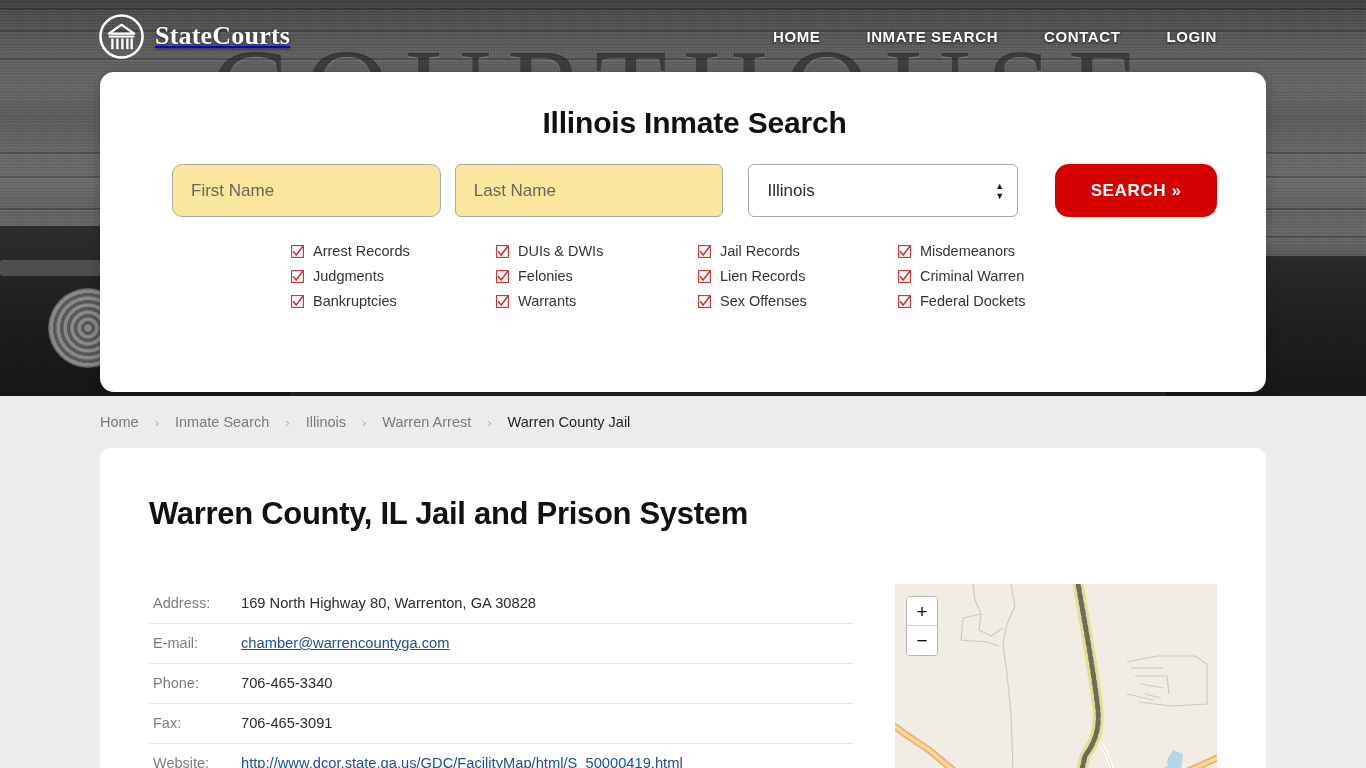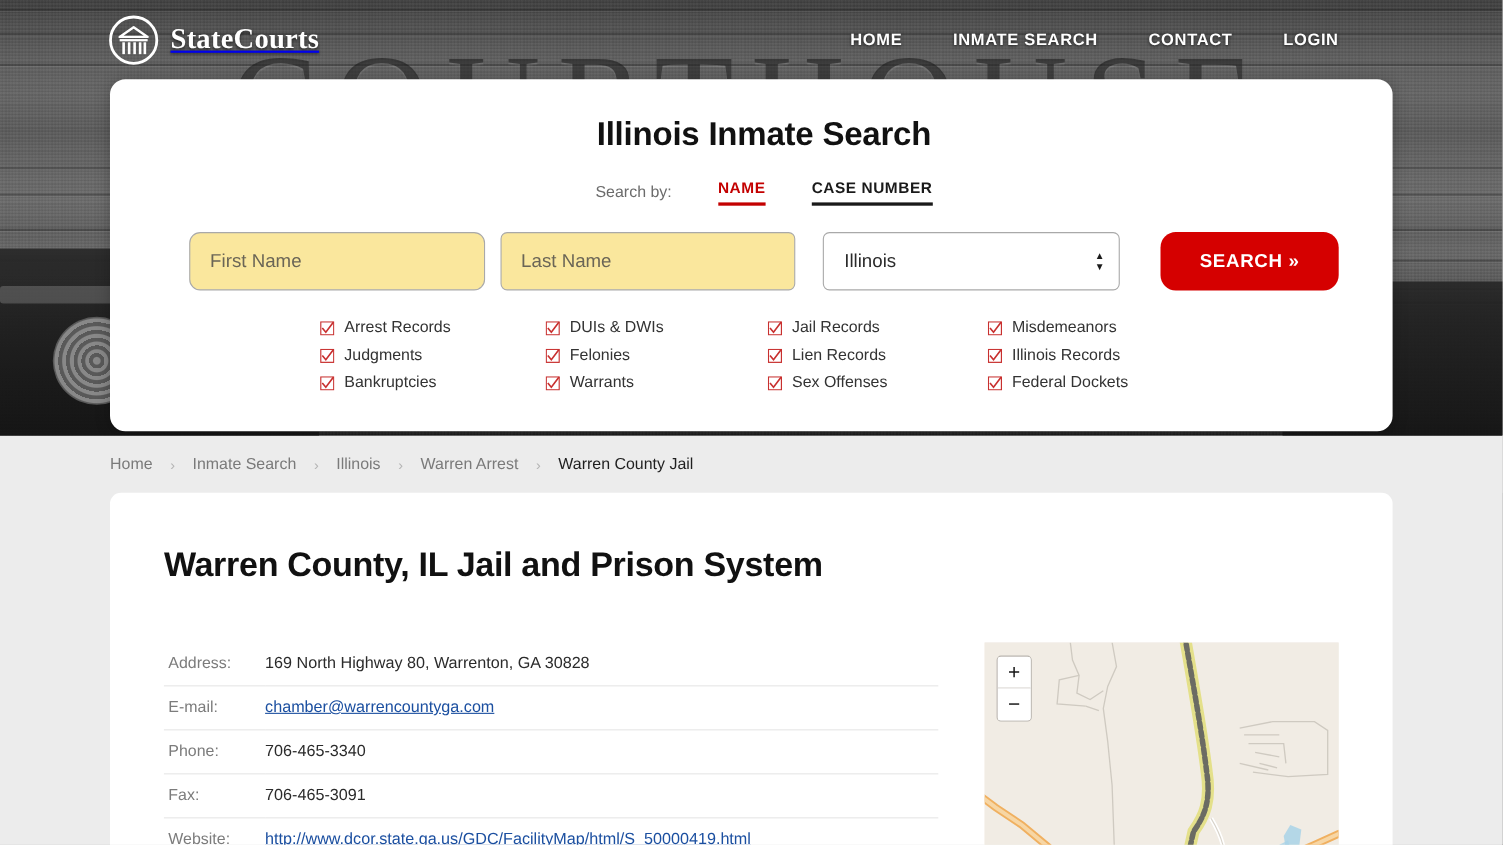--- a/index.html
+++ b/index.html
@@ -399,25 +399,20 @@
       <a href="#">HOME</a>
       <a href="#">INMATE SEARCH</a>
       <a href="#">CONTACT</a>
       <a href="#">LOGIN</a>
     </nav>
   </div>
 
   <div class="search-card">
     <h1 class="card-title">Illinois Inmate Search</h1>
 
-    <div class="searchby">
-      <span class="searchby-label">Search by:</span>
-      <span class="tab active">NAME</span>
-      <span class="tab inactive">CASE NUMBER</span>
-    </div>
 
     <div class="form-row">
       <input class="field first" type="text" placeholder="First Name" style="">
       <input class="field last" type="text" placeholder="Last Name" style="">
       <div class="select-wrap">
         <div class="field state">Illinois</div>
         <span class="spinner">
           <span>▲</span>
             <span>▼</span>
         </span>
@@ -491,21 +486,21 @@
         </span>
         <span>Lien Records</span>
       </div>
       <div class="chk">
         <span class="chk-box">
           <svg width="13" height="13" viewBox="0 0 13 13">
               <rect x="0.6" y="0.6" width="11.8" height="11.8" fill="none" stroke="#c8302f" stroke-width="1.1"></rect>
               <path d="M2 6.2 L5.2 10 L12.2 0.8" fill="none" stroke="#c8302f" stroke-width="1.5"></path>
             </svg>
         </span>
-        <span>Illinois Records</span>
+        <span>Criminal Warren</span>
       </div>
 
       <div class="chk">
         <span class="chk-box">
           <svg width="13" height="13" viewBox="0 0 13 13">
               <rect x="0.6" y="0.6" width="11.8" height="11.8" fill="none" stroke="#c8302f" stroke-width="1.1"></rect>
               <path d="M2 6.2 L5.2 10 L12.2 0.8" fill="none" stroke="#c8302f" stroke-width="1.5"></path>
             </svg>
         </span>
         <span>Bankruptcies</span>

